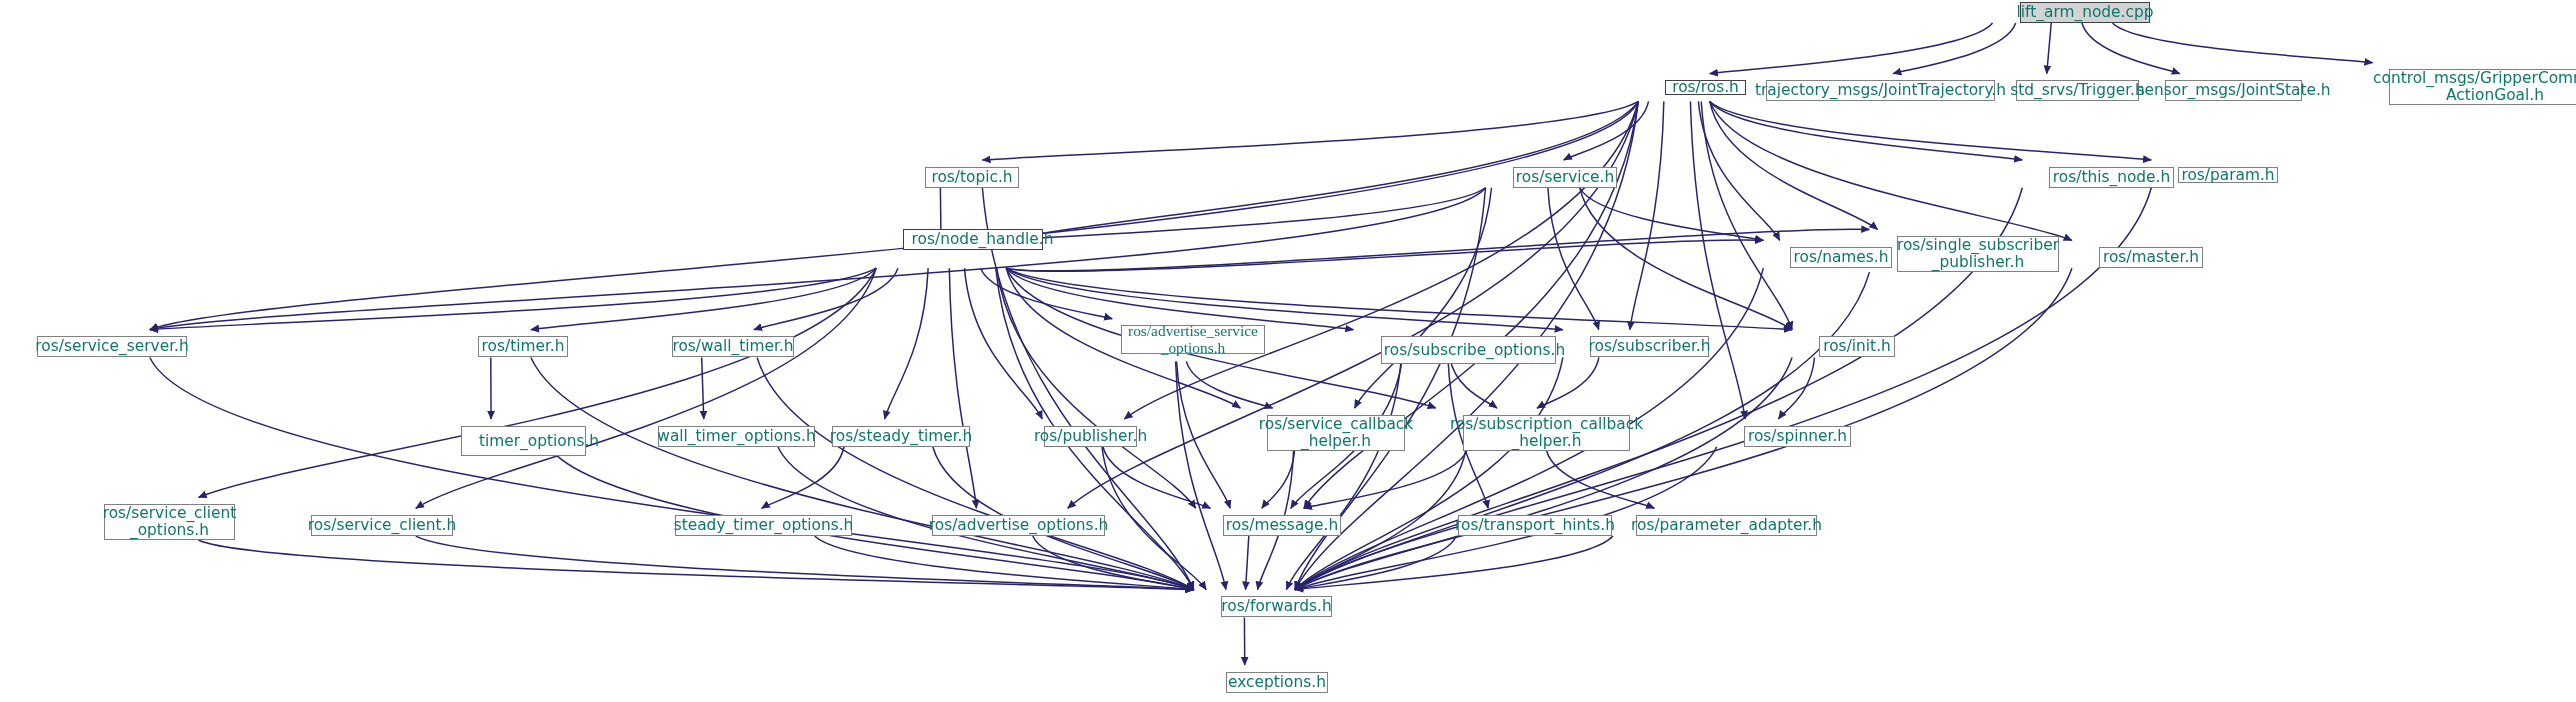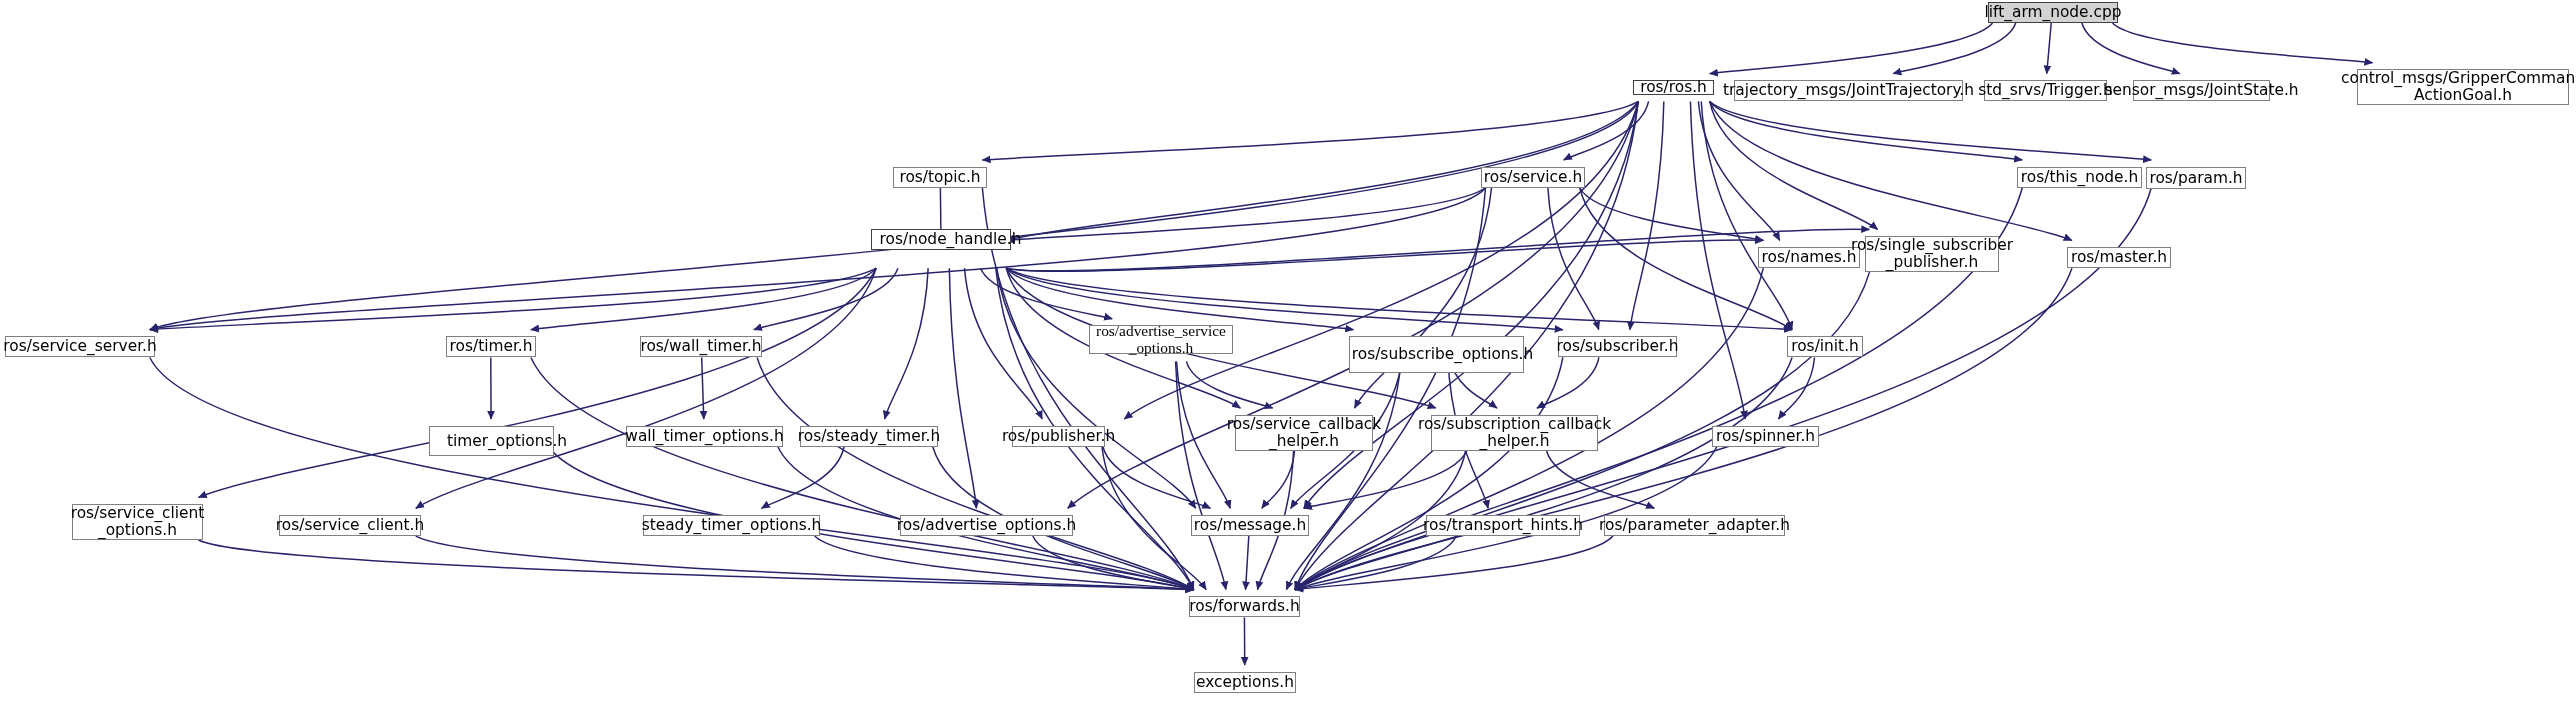--- a/index.html
+++ b/index.html
@@ -28,30 +28,31 @@
     left: 0;
     top: 0;
     width: 2576px;
     height: 703px;
   }
   .gnode {
     position: absolute;
     box-sizing: border-box;
     background: #ffffff;
     border: 1px solid #808080;
-    color: #000000;
+    color: #0f766e;
     font-size: 15.4px;
     line-height: 1.08;
     display: flex;
     align-items: center;
     justify-content: center;
     text-align: center;
     white-space: pre-line;
     letter-spacing: 0px;
     padding: 0 4px;
+    margin-left: 32px;
   }
   .gnode.root {
     background: #d3d3d3;
     border: 1px solid #404040;
   }
   .gnode.cur {
     border: 1px solid #404040;
   }
 </style>
 </head>
@@ -158,32 +159,32 @@
       <div class="gnode root" style="left: 1988px; top: 2px; width: 130px; height: 21px;">lift_arm_node.cpp</div>
       <div class="gnode cur" style="left: 1633px; top: 80px; width: 81px; height: 15px;">ros/ros.h</div>
       <div class="gnode" style="left: 1734px; top: 80px; width: 229px; height: 21px;">trajectory_msgs/JointTrajectory.h</div>
       <div class="gnode" style="left: 1984px; top: 80px; width: 123px; height: 21px;">std_srvs/Trigger.h</div>
       <div class="gnode" style="left: 2133px; top: 80px; width: 137px; height: 21px;">sensor_msgs/JointState.h</div>
       <div class="gnode" style="left: 2357px; top: 69px; width: 212px; height: 36px;">control_msgs/GripperCommand
 ActionGoal.h</div>
       <div class="gnode" style="left: 893px; top: 167px; width: 94px; height: 21px;">ros/topic.h</div>
       <div class="gnode" style="left: 1481px; top: 167px; width: 104px; height: 21px;">ros/service.h</div>
       <div class="gnode" style="left: 2017px; top: 167px; width: 125px; height: 21px;">ros/this_node.h</div>
-      <div class="gnode" style="left: 2146px; top: 167px; width: 100px; height: 22px;">ros/param.h</div>
+      <div class="gnode" style="left: 2146px; top: 167px; width: 100px; height: 16px;">ros/param.h</div>
       <div class="gnode cur" style="left: 871px; top: 229px; width: 140px; height: 21px; padding-left: 23px;">ros/node_handle.h</div>
       <div class="gnode" style="left: 1758px; top: 247px; width: 102px; height: 21px;">ros/names.h</div>
-      <div class="gnode" style="left: 1865px; top: 236px; width: 134px; height: 36px;">ros/single_subscriber
+      <div class="gnode" style="left: 1865px; top: 236px; width: 162px; height: 36px;">ros/single_subscriber
 _publisher.h</div>
       <div class="gnode" style="left: 2067px; top: 247px; width: 104px; height: 21px;">ros/master.h</div>
       <div class="gnode" style="left: 5px; top: 336px; width: 150px; height: 21px;">ros/service_server.h</div>
       <div class="gnode" style="left: 446px; top: 336px; width: 90px; height: 21px;">ros/timer.h</div>
       <div class="gnode" style="left: 640px; top: 336px; width: 122px; height: 21px;">ros/wall_timer.h</div>
       <div class="gnode" style="left: 1089px; top: 325px; width: 144px; height: 29px; font-family: Liberation Serif, serif;">ros/advertise_service
 _options.h</div>
-      <div class="gnode" style="left: 1349px; top: 336px; width: 175px; height: 37px; padding-left: 16px;">ros/subscribe_options.h</div>
+      <div class="gnode" style="left: 1349px; top: 336px; width: 175px; height: 28px; padding-left: 16px;">ros/subscribe_options.h</div>
       <div class="gnode" style="left: 1558px; top: 336px; width: 119px; height: 21px;">ros/subscriber.h</div>
       <div class="gnode" style="left: 1787px; top: 336px; width: 76px; height: 21px;">ros/init.h</div>
       <div class="gnode" style="left: 429px; top: 426px; width: 125px; height: 30px; padding-left: 35px;">timer_options.h</div>
       <div class="gnode" style="left: 626px; top: 426px; width: 157px; height: 21px;">wall_timer_options.h</div>
       <div class="gnode" style="left: 800px; top: 426px; width: 138px; height: 21px;">ros/steady_timer.h</div>
       <div class="gnode" style="left: 1012px; top: 426px; width: 93px; height: 21px;">ros/publisher.h</div>
       <div class="gnode" style="left: 1235px; top: 415px; width: 138px; height: 36px;">ros/service_callback
 _helper.h</div>
       <div class="gnode" style="left: 1431px; top: 415px; width: 167px; height: 36px;">ros/subscription_callback
 _helper.h</div>

